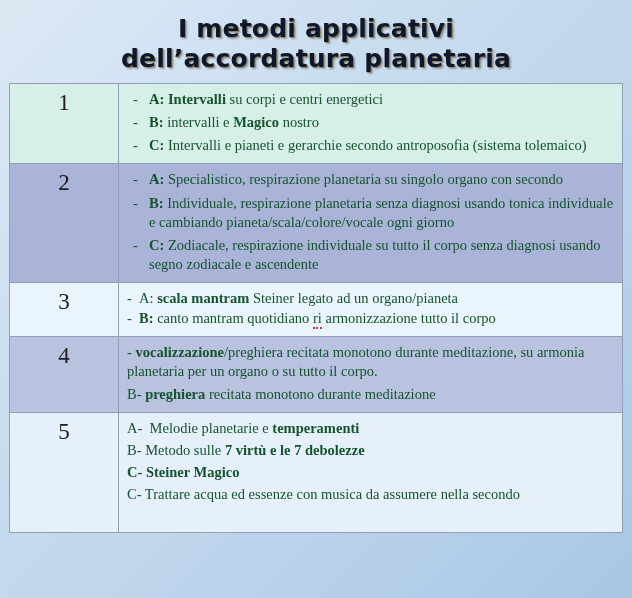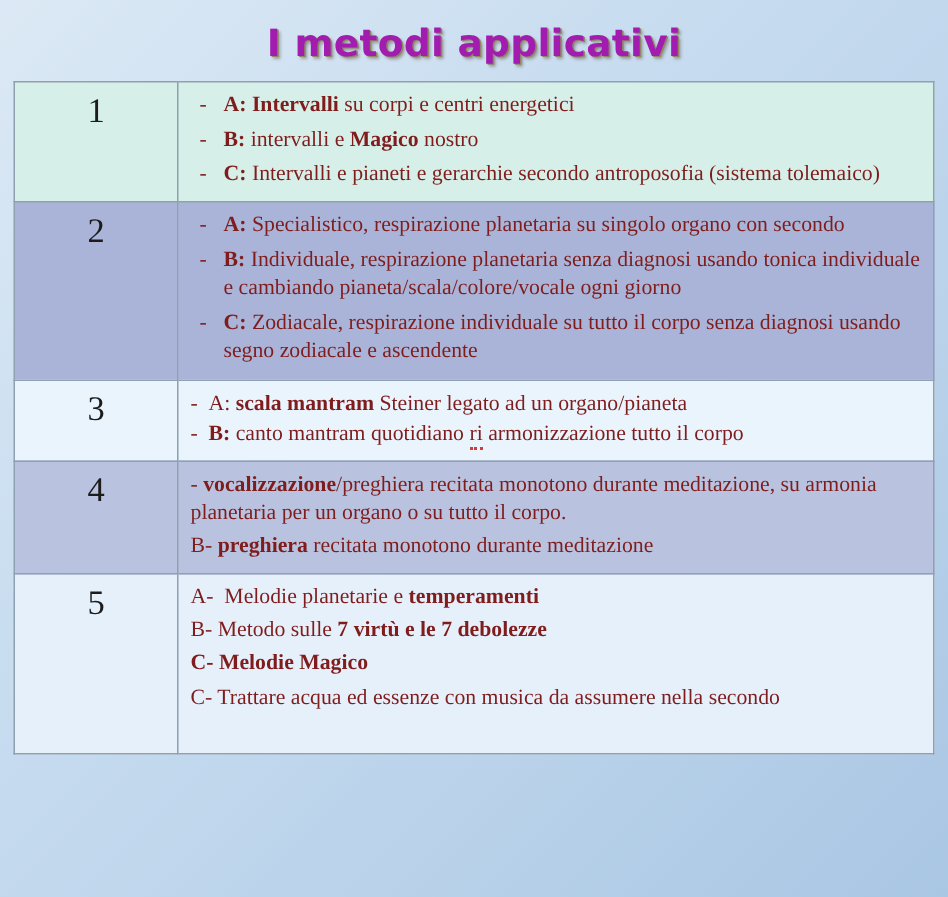--- a/index.html
+++ b/index.html
@@ -19,21 +19,21 @@
     height: 598px;
     box-sizing: border-box;
     padding: 10px 8px 8px 8px;
   }
   .title {
     text-align: center;
     font-family: "DejaVu Sans", sans-serif;
     font-weight: bold;
     font-size: 25px;
     line-height: 1.18;
-    color: #a21caf;
+    color: #0f172a;
     text-shadow: 1px 1px 0 #8f8468, 2px 2px 2px rgba(90,80,60,0.45);
     letter-spacing: 0.2px;
     margin: 4px 0 10px 0;
   }
   .title .line2 {
     display: block;
   }
   table.methods {
     border-collapse: collapse;
     width: 614px;
@@ -51,21 +51,21 @@
     text-align: center;
     vertical-align: top;
     font-size: 23px;
     font-family: "Liberation Serif", serif;
     color: #1c1c1c;
     padding-top: 10px;
   }
   td.body {
     font-size: 14.5px;
     line-height: 1.32;
-    color: #7f1d1d;
+    color: #14532d;
   }
   .row1 td { background: #d7efe9; }
   .row2 td { background: #aab4d8; }
   .row3 td { background: #eaf4fd; }
   .row4 td { background: #b9c3e0; }
   .row5 td { background: #e6f0fb; }
   .row5 { height: 120px; }
   ul.dash {
     list-style: none;
     margin: 0;
@@ -102,20 +102,21 @@
     padding-bottom: 1px;
   }
 </style>
 </head>
 <body>
 
 <div class="slide">
 
   <div class="title">
     <span>I metodi applicativi</span>
+    <span class="line2">dell’accordatura planetaria</span>
   </div>
 
   <table class="methods">
     <tbody>
       <tr class="row1">
         <td class="num">1</td>
         <td class="body">
           <ul class="dash">
             <li><span class="b">A: Intervalli</span><span> su corpi e centri energetici</span></li>
             <li><span class="b">B:</span><span> intervalli e <span class="b">Magico</span> nostro</span></li>
@@ -151,20 +152,20 @@
           <p class="plain">- <span class="b">vocalizzazione</span>/preghiera recitata monotono durante meditazione, su armonia planetaria per un organo o su tutto il corpo.</p>
           <p class="plain">B- <span class="b">preghiera</span> recitata monotono durante meditazione</p>
         </td>
       </tr>
 
       <tr class="row5">
         <td class="num">5</td>
         <td class="body">
           <p class="plain">A-&nbsp; Melodie planetarie e <span class="b">temperamenti</span></p>
           <p class="plain">B- Metodo sulle <span class="bi">7 virtù e le 7 debolezze</span></p>
-          <p class="plain"><span class="b">C- Melodie Magico</span></p>
+          <p class="plain"><span class="b">C- Steiner Magico</span></p>
           <p class="plain">C- Trattare acqua ed essenze con musica da assumere nella secondo</p>
         </td>
       </tr>
     </tbody>
   </table>
 
 </div>
 
 </body></html>

